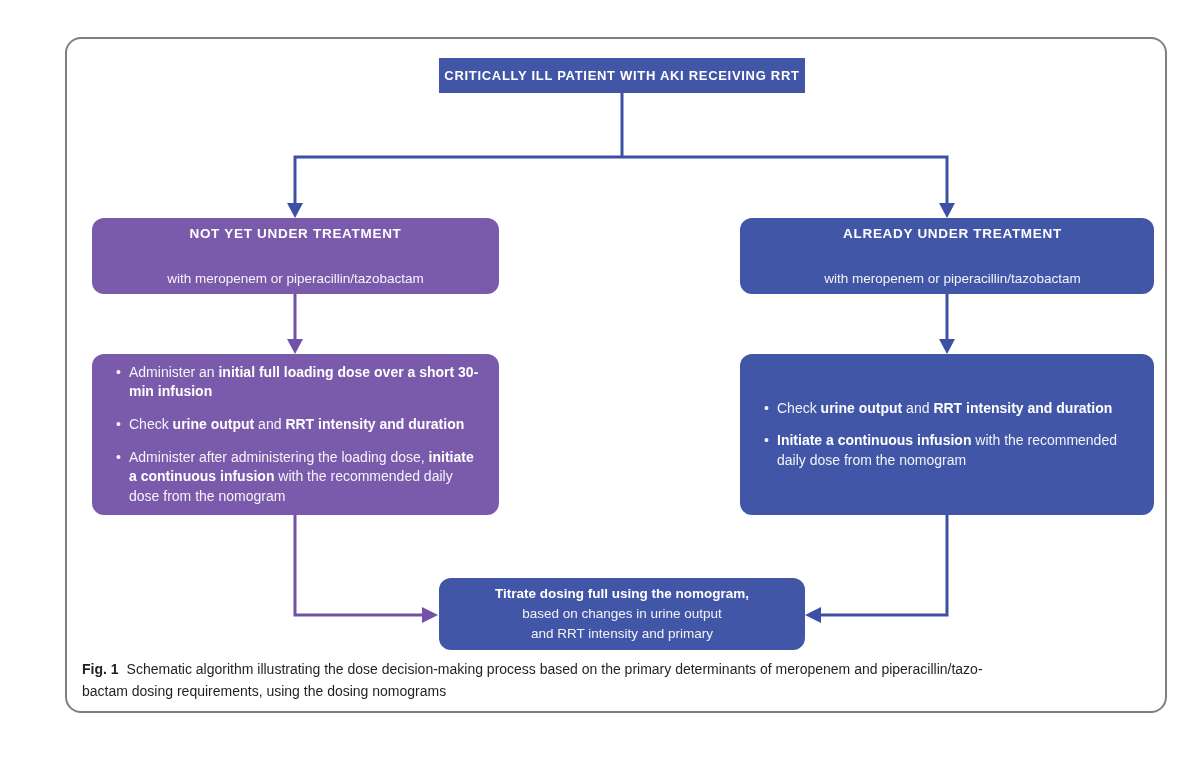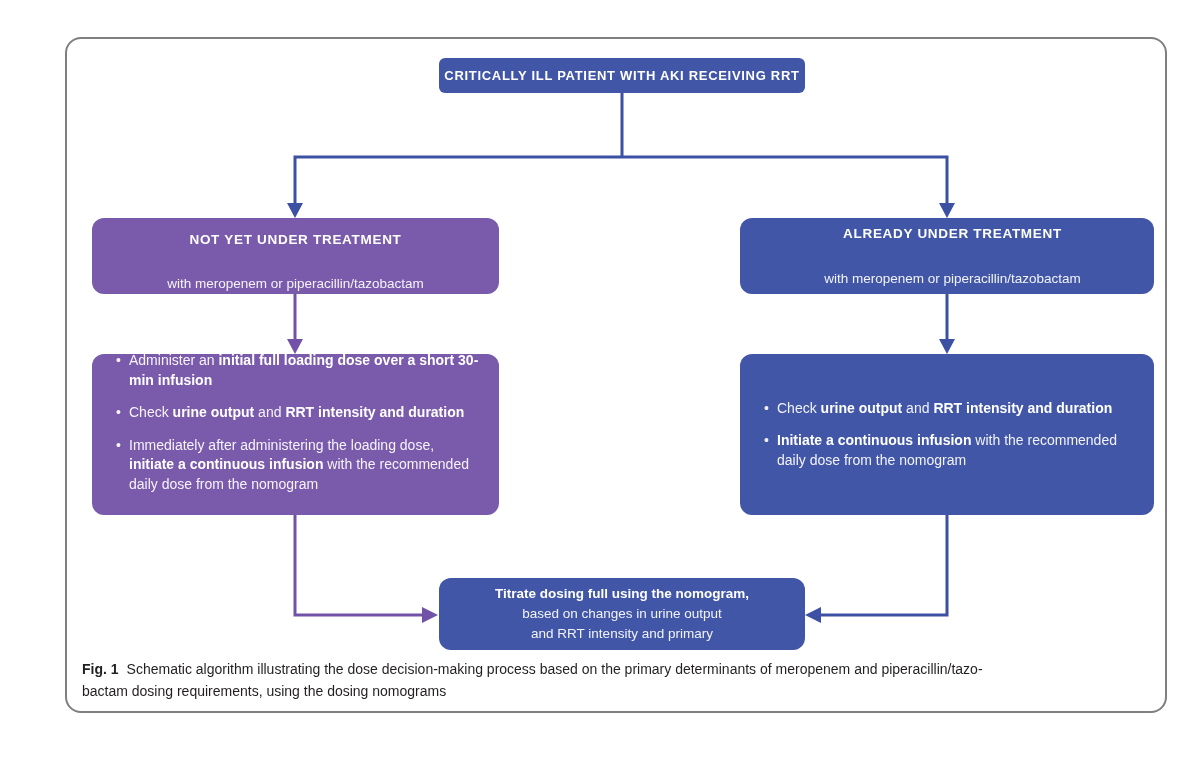--- a/index.html
+++ b/index.html
@@ -18,24 +18,24 @@
   .connectors {
     position: absolute; left: 0; top: 0; width: 1100px; height: 672px;
     pointer-events: none;
   }
   .node {
     position: absolute; color: #ffffff;
     display: flex; flex-direction: column; justify-content: center;
   }
   .node.center { text-align: center; align-items: center; }
   .blue   { background: #4156a6; }
-  .purple { background: #7a5aab; justify-content: flex-end; }
+  .purple { background: #7a5aab; }
   .root-box {
     left: 372px; top: 19px; width: 366px; height: 35px;
-    border-radius: 6px; font-size: 13px; font-weight: bold;
+    border-radius: 0; font-size: 13px; font-weight: bold;
     letter-spacing: 0.7px;
   }
   .branch-box {
     top: 179px; height: 76px; border-radius: 12px;
     font-size: 13.5px; line-height: 1.45;
   }
   .branch-box .title { font-weight: bold; letter-spacing: 0.7px; }
   .branch-box .subtitle { color: rgba(255,255,255,0.93); margin-top: 25px; }
   .left-col  { left: 25px;  width: 407px; }
   .right-col { left: 673px; width: 414px; padding-left: 11px; }
@@ -96,21 +96,21 @@
   </div>
 
   <div class="node center blue branch-box right-col">
     <span class="title">ALREADY UNDER TREATMENT</span>
     <span class="subtitle">with meropenem or piperacillin/tazobactam</span>
   </div>
 
   <div class="node purple steps-box left-col">
     <div class="bullet"><span>Administer an </span><span class="b">initial full loading dose over a short 30-min infusion</span></div>
     <div class="bullet"><span>Check </span><span class="b">urine output</span><span> and </span><span class="b">RRT intensity and duration</span></div>
-    <div class="bullet"><span>Immediately after administering the loading dose, </span><span class="b">initiate a continuous infusion</span><span> with the recommended daily dose from the nomogram</span></div>
+    <div class="bullet"><span>Administer after administering the loading dose, </span><span class="b">initiate a continuous infusion</span><span> with the recommended daily dose from the nomogram</span></div>
   </div>
 
   <div class="node blue steps-box right-col">
     <div class="bullet"><span>Check </span><span class="b">urine output</span><span> and </span><span class="b">RRT intensity and duration</span></div>
     <div class="bullet"><span class="b">Initiate a continuous infusion</span><span> with the recommended daily dose from the nomogram</span></div>
   </div>
 
   <div class="node center blue merge-box">
     <span class="line-bold">Titrate dosing full using the nomogram,</span>
     <span class="line-reg">based on changes in urine output</span>

